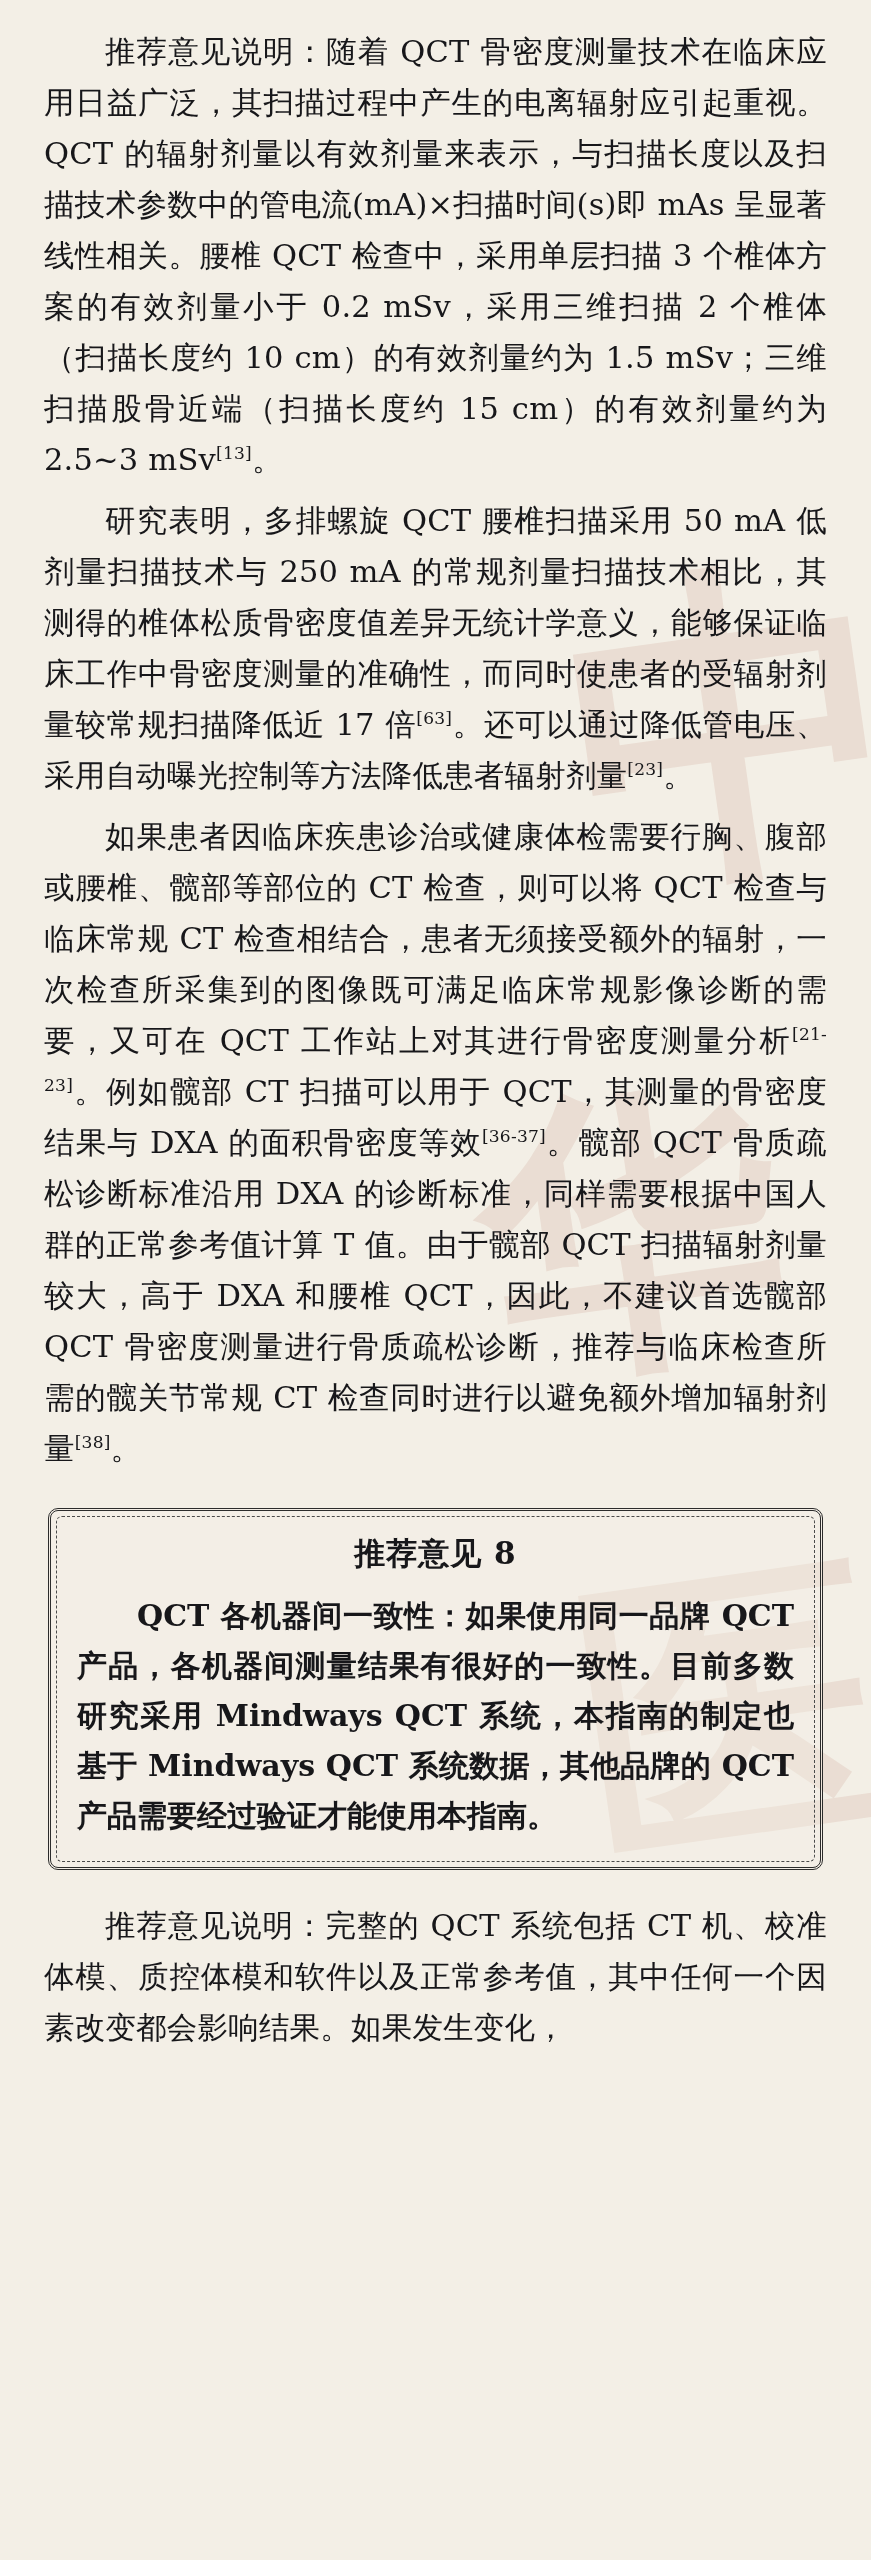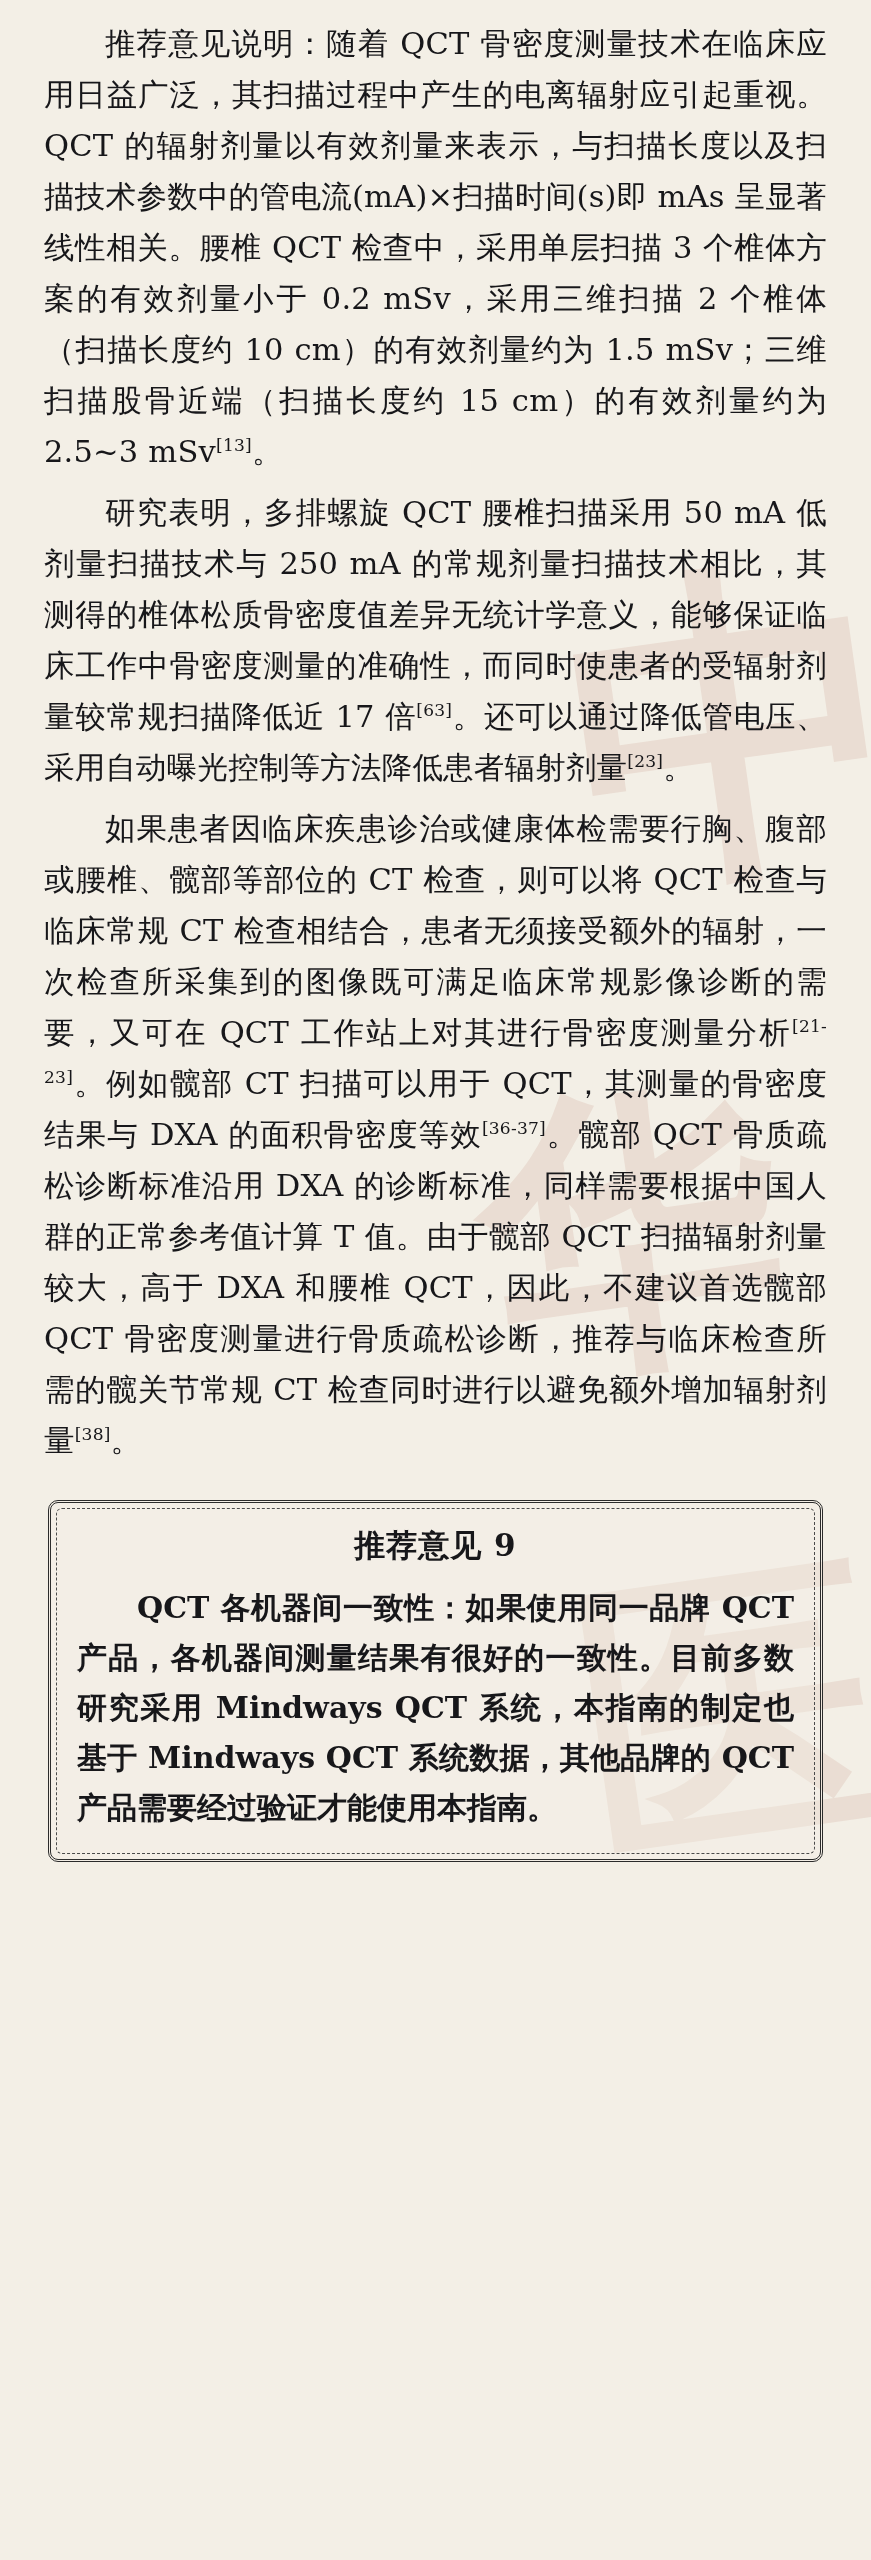--- a/index.html
+++ b/index.html
@@ -27,21 +27,21 @@
     z-index: 0;
     line-height: 1;
   }
   .wm1 { right: -30px; top: 560px; font-size: 330px; transform: rotate(-8deg); }
   .wm2 { right: 90px; top: 1080px; font-size: 300px; transform: rotate(-8deg); }
   .wm3 { right: -10px; top: 1560px; font-size: 300px; transform: rotate(-8deg); }
 
   .page {
     position: relative;
     z-index: 1;
-    padding: 18px 44px 0 44px;
+    padding: 26px 44px 0 44px;
     box-sizing: border-box;
     width: 871px;
   }
   p.para {
     margin: 0 0 0 0;
     text-indent: 2em;
     font-size: 30.5px;
     line-height: 51px;
     text-align: justify;
     text-justify: inter-ideograph;
@@ -100,18 +100,19 @@
 
 <div class="page">
 
   <p class="para"><span>推荐意见说明：随着 QCT 骨密度测量技术在临床应用日益广泛，其扫描过程中产生的电离辐射应引起重视。QCT 的辐射剂量以有效剂量来表示，与扫描长度以及扫描技术参数中的管电流(mA)×扫描时间(s)即 mAs 呈显著线性相关。腰椎 QCT 检查中，采用单层扫描 3 个椎体方案的有效剂量小于 0.2 mSv，采用三维扫描 2 个椎体（扫描长度约 10 cm）的有效剂量约为 1.5 mSv；三维扫描股骨近端（扫描长度约 15 cm）的有效剂量约为 2.5~3 mSv</span><sup>[13]</sup><span>。</span></p>
 
   <p class="para"><span>研究表明，多排螺旋 QCT 腰椎扫描采用 50 mA 低剂量扫描技术与 250 mA 的常规剂量扫描技术相比，其测得的椎体松质骨密度值差异无统计学意义，能够保证临床工作中骨密度测量的准确性，而同时使患者的受辐射剂量较常规扫描降低近 17 倍</span><sup>[63]</sup><span>。还可以通过降低管电压、采用自动曝光控制等方法降低患者辐射剂量</span><sup>[23]</sup><span>。</span></p>
 
   <p class="para"><span>如果患者因临床疾患诊治或健康体检需要行胸、腹部或腰椎、髋部等部位的 CT 检查，则可以将 QCT 检查与临床常规 CT 检查相结合，患者无须接受额外的辐射，一次检查所采集到的图像既可满足临床常规影像诊断的需要，又可在 QCT 工作站上对其进行骨密度测量分析</span><sup>[21-23]</sup><span>。例如髋部 CT 扫描可以用于 QCT，其测量的骨密度结果与 DXA 的面积骨密度等效</span><sup>[36-37]</sup><span>。髋部 QCT 骨质疏松诊断标准沿用 DXA 的诊断标准，同样需要根据中国人群的正常参考值计算 T 值。由于髋部 QCT 扫描辐射剂量较大，高于 DXA 和腰椎 QCT，因此，不建议首选髋部 QCT 骨密度测量进行骨质疏松诊断，推荐与临床检查所需的髋关节常规 CT 检查同时进行以避免额外增加辐射剂量</span><sup>[38]</sup><span>。</span></p>
 
   <div class="rec-box">
-    <div class="rec-title">推荐意见 9</div>
+    <div class="rec-title">推荐意见 8</div>
     <p class="rec-body">QCT 各机器间一致性：如果使用同一品牌 QCT 产品，各机器间测量结果有很好的一致性。目前多数研究采用 Mindways QCT 系统，本指南的制定也基于 Mindways QCT 系统数据，其他品牌的 QCT 产品需要经过验证才能使用本指南。</p>
   </div>
 
+  <p class="para tail">推荐意见说明：完整的 QCT 系统包括 CT 机、校准体模、质控体模和软件以及正常参考值，其中任何一个因素改变都会影响结果。如果发生变化，</p>
 
 </div>
 
 </body></html>

